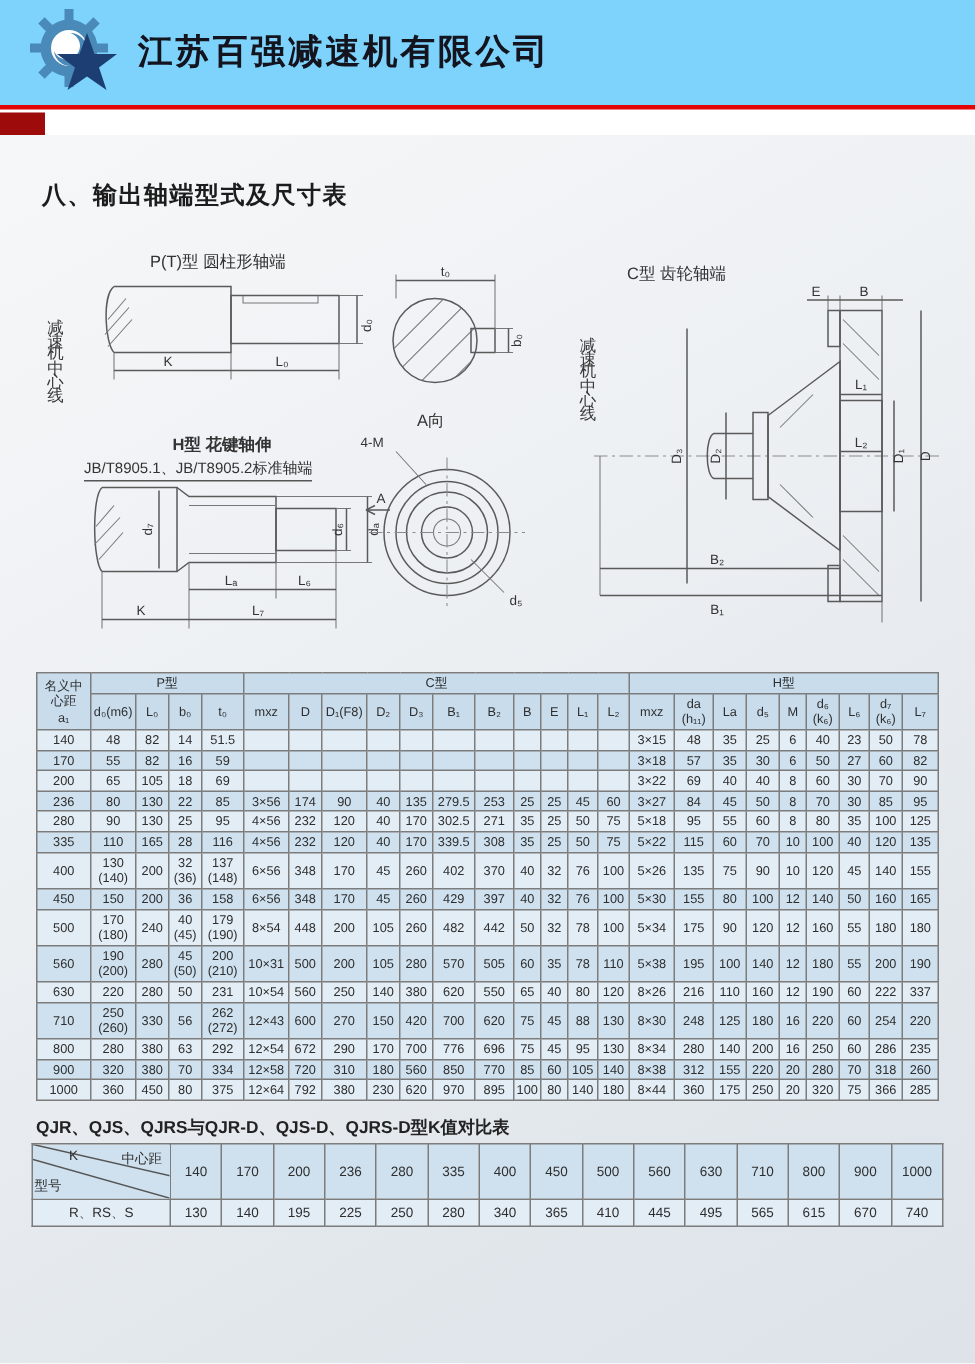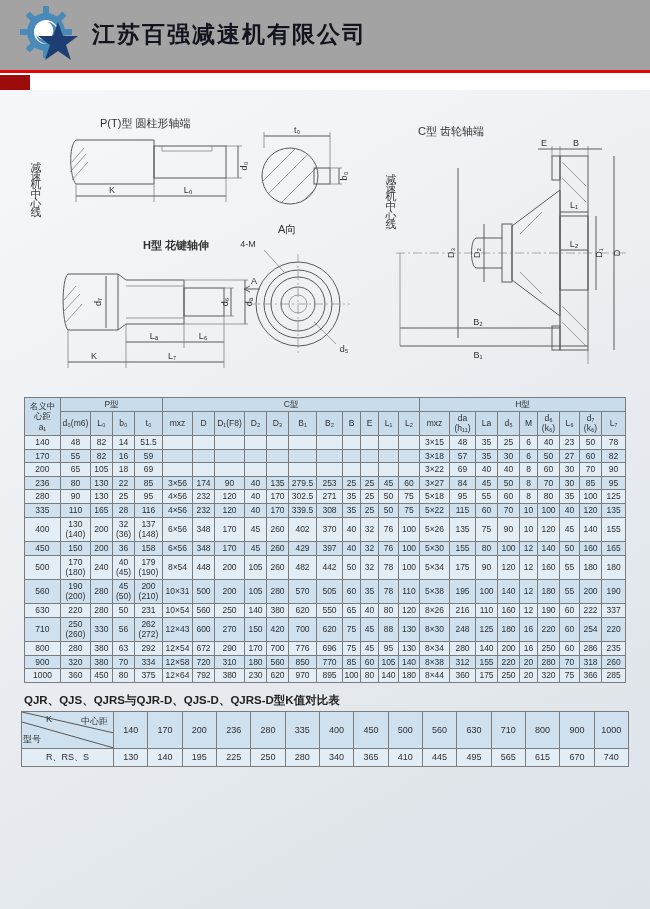--- a/index.html
+++ b/index.html
@@ -1,36 +1,36 @@
 <!DOCTYPE html>
 <html><head>
 <meta charset="utf-8">
 <style>
   html,body{margin:0;padding:0;}
   body{width:650px;height:909px;font-family:"Liberation Sans","DejaVu Sans",sans-serif;background:#fff;overflow:hidden;}
   .screen{position:relative;width:650px;height:909px;background:#fff;}
 
   
-  .site-header{position:relative;height:70px;background:#a3a3a3;text-align:center;}
+  .site-header{position:relative;height:70px;background:#7dd3fc;text-align:center;}
   .logo{position:absolute;left:18px;top:4px;width:64px;height:64px;}
   .company{position:absolute;left:92px;top:19px;font-size:23px;font-weight:bold;color:#14141e;letter-spacing:2px;}
   .red-line{position:absolute;left:0;top:70px;width:650px;height:3px;background:#e30505;}
   .red-badge{position:absolute;left:0;top:75px;width:30px;height:15px;background:#9e0b0b;}
 
   
   .page{position:absolute;left:0;top:90px;width:650px;height:819px;
         background:linear-gradient(150deg,#f6f7f8 0%,#eef1f4 35%,#e2e7ec 75%,#dde3e9 100%);}
   .section-title{margin:30px 0 0 28px;font-size:16px;font-weight:bold;color:#1c1c1c;letter-spacing:1px;}
 
   
   .drawings{position:relative;margin:14px 20px 0 20px;width:610px;height:287px;}
   .lbl{position:absolute;font-size:11px;color:#333;white-space:nowrap;}
   .p-lbl{left:80px;top:12px;}
   .c-lbl{left:398px;top:20px;}
-  .h-lbl{left:95px;top:134px;font-weight:bold;margin-left:28px;}
+  .h-lbl{left:95px;top:134px;font-weight:bold;}
   .h-std{left:36px;top:150px;font-size:10px;border-bottom:1px solid #555;padding-bottom:1px;}
   .a-lbl{left:258px;top:118px;}
   .vtext{position:absolute;writing-mode:vertical-rl;text-orientation:upright;font-size:11px;color:#3a3a3a;letter-spacing:9px;}
   .vt-left{left:8px;top:48px;}
   .vt-c{left:363px;top:60px;}
   .drawings svg{position:absolute;overflow:visible;}
   .svg-p{left:34px;top:28px;}
   .svg-key{left:228px;top:20px;}
   .svg-c{left:372px;top:34px;}
   .svg-h{left:28px;top:162px;}
@@ -87,20 +87,21 @@
         <path d="M18,30 a11,11 0 1 0 11,-12 a9,9 0 1 1 -11,12" fill="#4a8ab8"></path>
         <path d="M40,18 L45,32 L60,32 L48,41 L53,56 L40,47 L27,56 L32,41 L20,32 L35,32 Z" fill="#1d3e73"></path>
       </svg>
     </div>
     <div class="company">江苏百强减速机有限公司</div>
   </div>
   <div class="red-line"></div>
   <div class="red-badge"></div>
 
   <div class="page">
+    <div class="section-title">八、输出轴端型式及尺寸表</div>
 
     <div class="drawings">
       <div class="lbl p-lbl">P(T)型  圆柱形轴端</div>
       <div class="lbl c-lbl">C型  齿轮轴端</div>
       <div class="vtext vt-left">减速机中心线</div>
       <div class="vtext vt-c">减速机中心线</div>
 
       <svg class="svg-p" width="200" height="84" viewBox="0 0 200 84">
         <path class="dline" d="M22,8 H100 V52 H22 M22,8 C14,14 16,46 22,52"></path>
         <path class="dthin" d="M18,30 L30,16 M16,40 L32,22 M18,48 L34,30"></path>
@@ -172,20 +173,21 @@
         <line class="dline" x1="222" y1="18" x2="222" y2="212"></line>
         <text class="dtxt" transform="rotate(-90 228 115)" x="228" y="115" text-anchor="middle">D</text>
         <path class="dthin" d="M8,115 V208 M168,178 V208 M196,212 V226"></path>
         <line class="dline" x1="8" y1="190" x2="168" y2="190"></line>
         <text class="dtxt" x="86" y="187" text-anchor="middle">B₂</text>
         <line class="dline" x1="8" y1="208" x2="196" y2="208"></line>
         <text class="dtxt" x="86" y="220" text-anchor="middle">B₁</text>
       </svg>
 
       <div class="lbl h-lbl">H型  花键轴伸</div>
+      <div class="lbl h-std">JB/T8905.1、JB/T8905.2标准轴端</div>
       <div class="lbl a-lbl">A向</div>
 
       <svg class="svg-h" width="205" height="112" viewBox="0 0 205 112">
         <path class="dline" d="M20,8 H70 V64 H20 M20,8 C13,14 14,58 20,64"></path>
         <path class="dthin" d="M16,34 L28,20 M15,46 L32,28 M18,56 L34,38"></path>
         <path class="dline" d="M70,8 L78,14 H136 V58 H78 L70,64"></path>
         <path class="dthin" d="M78,20 H136 M78,52 H136"></path>
         <rect class="dline" x="136" y="22" width="40" height="28"></rect>
         <line class="dline" x1="58" y1="10" x2="58" y2="62"></line>
         <text class="dtxt" transform="rotate(-90 53 36)" x="53" y="36" text-anchor="middle">d₇</text>

